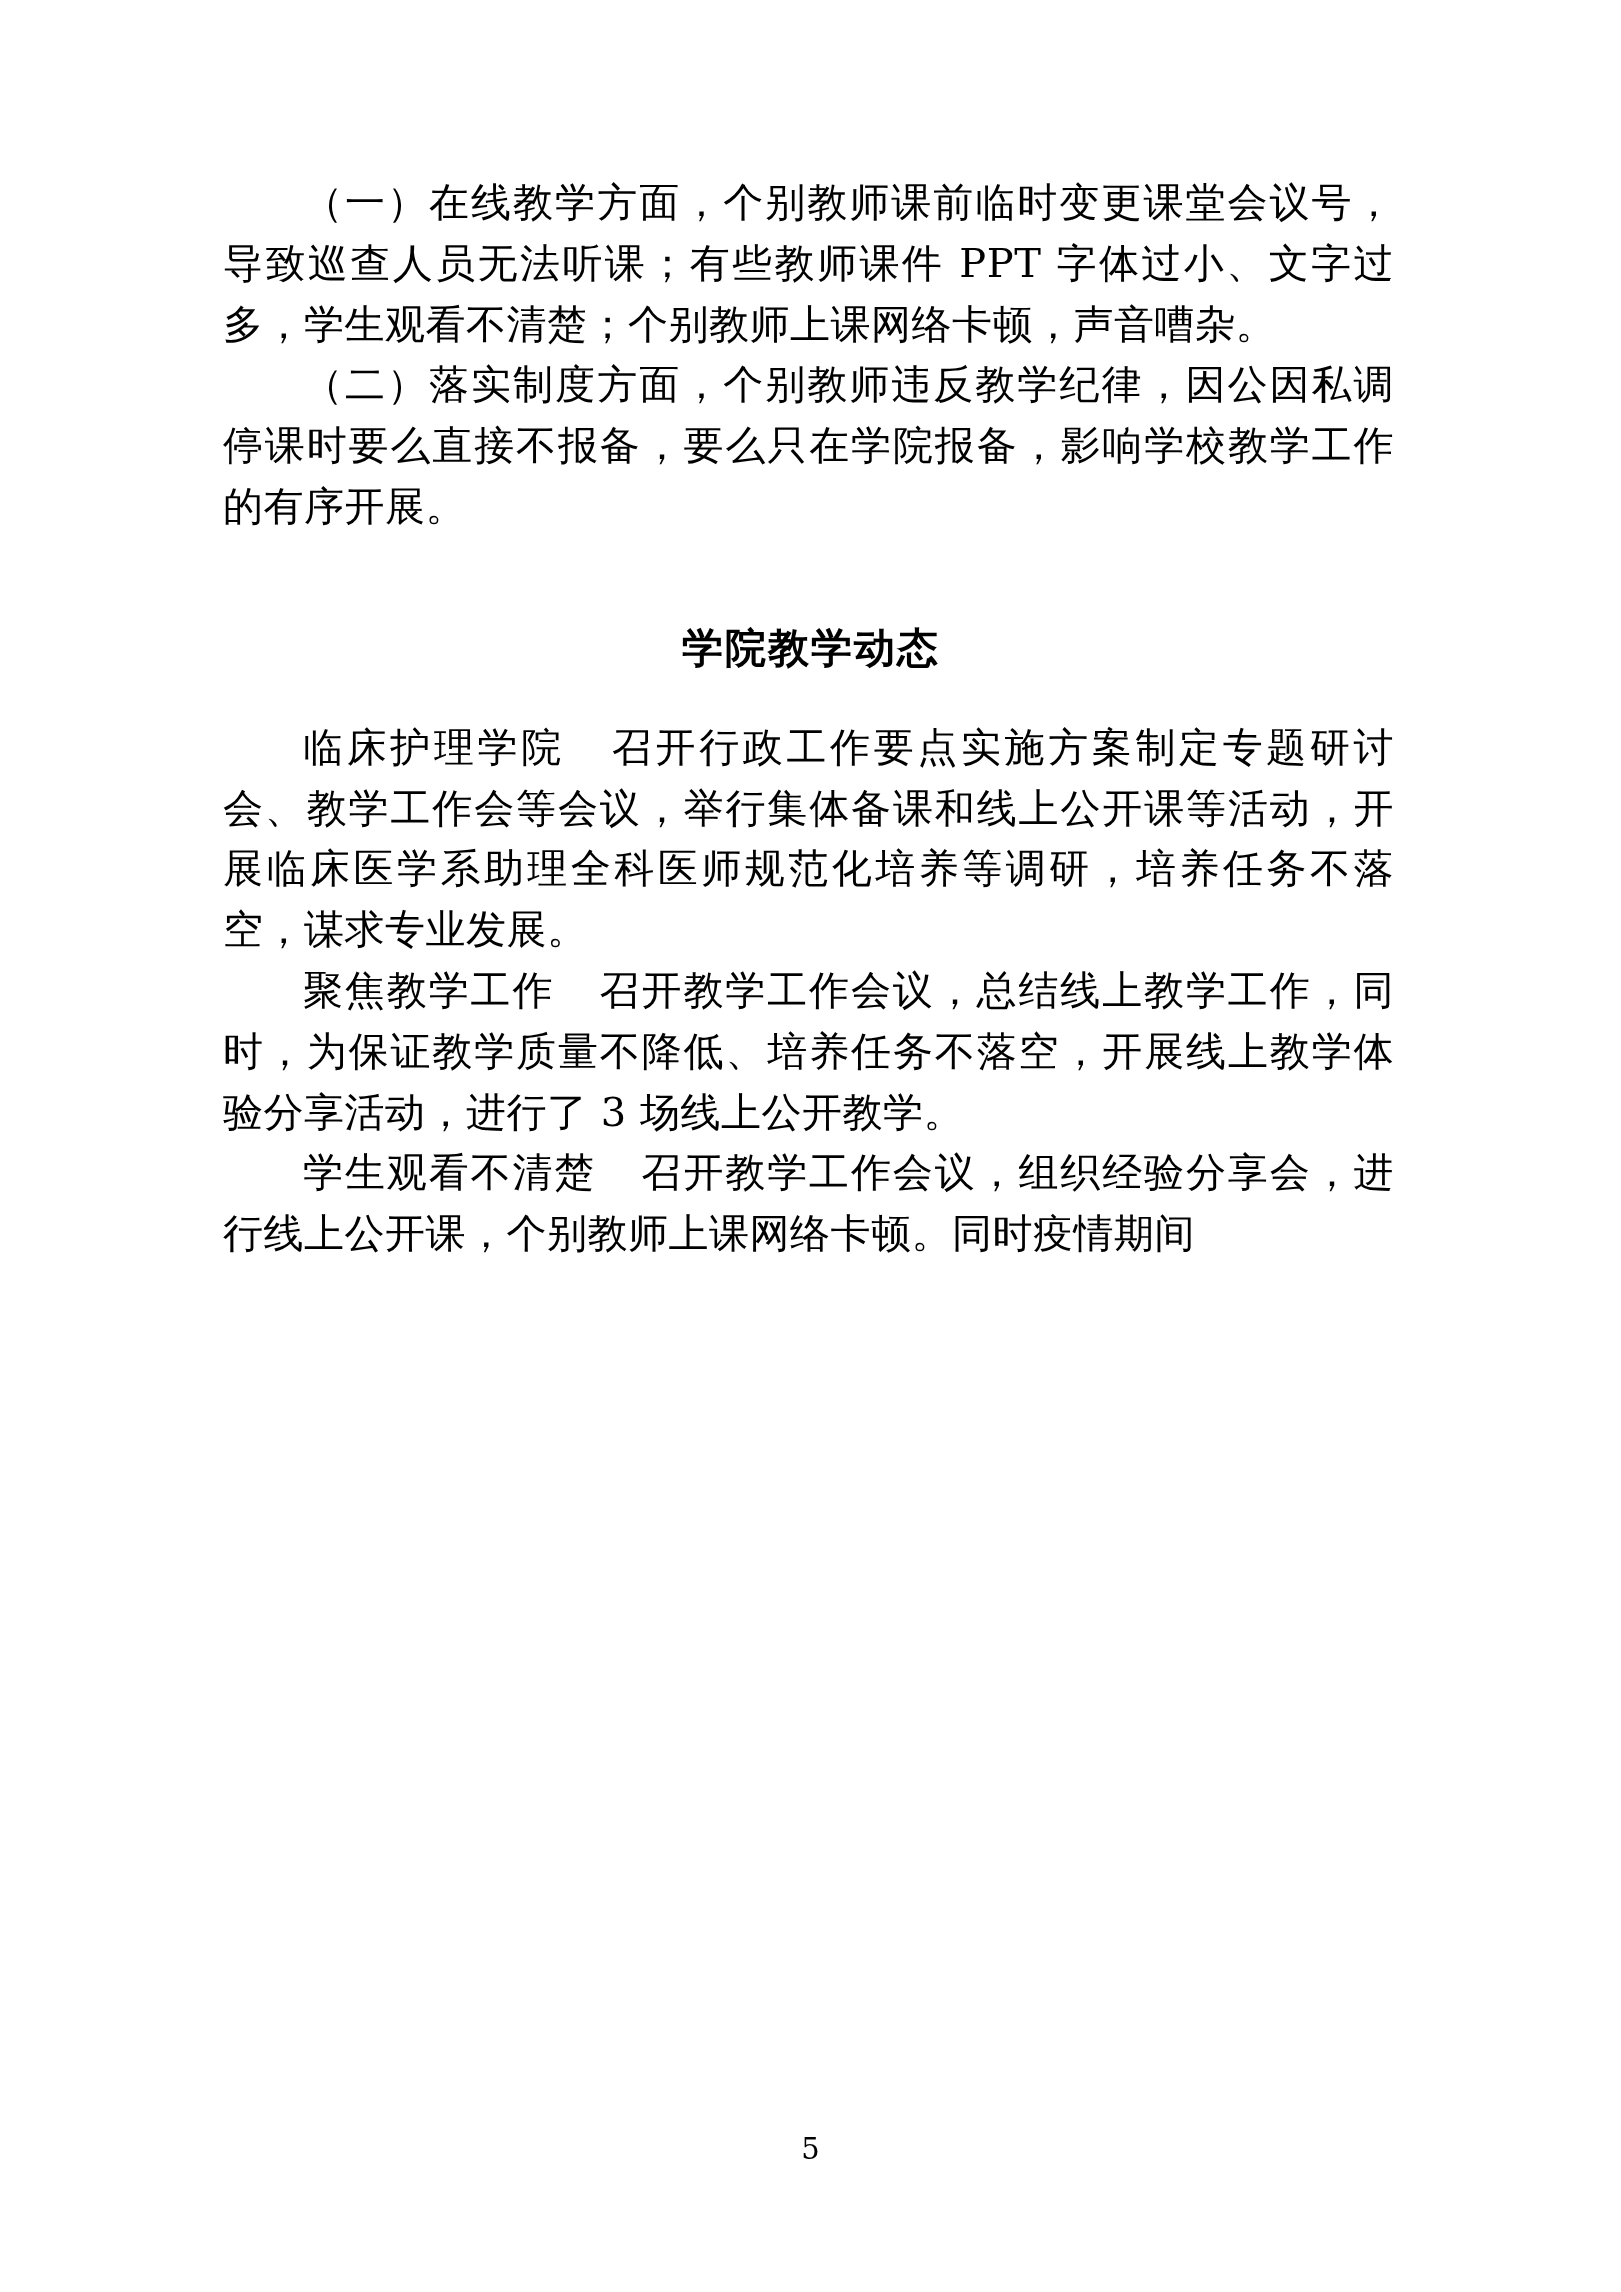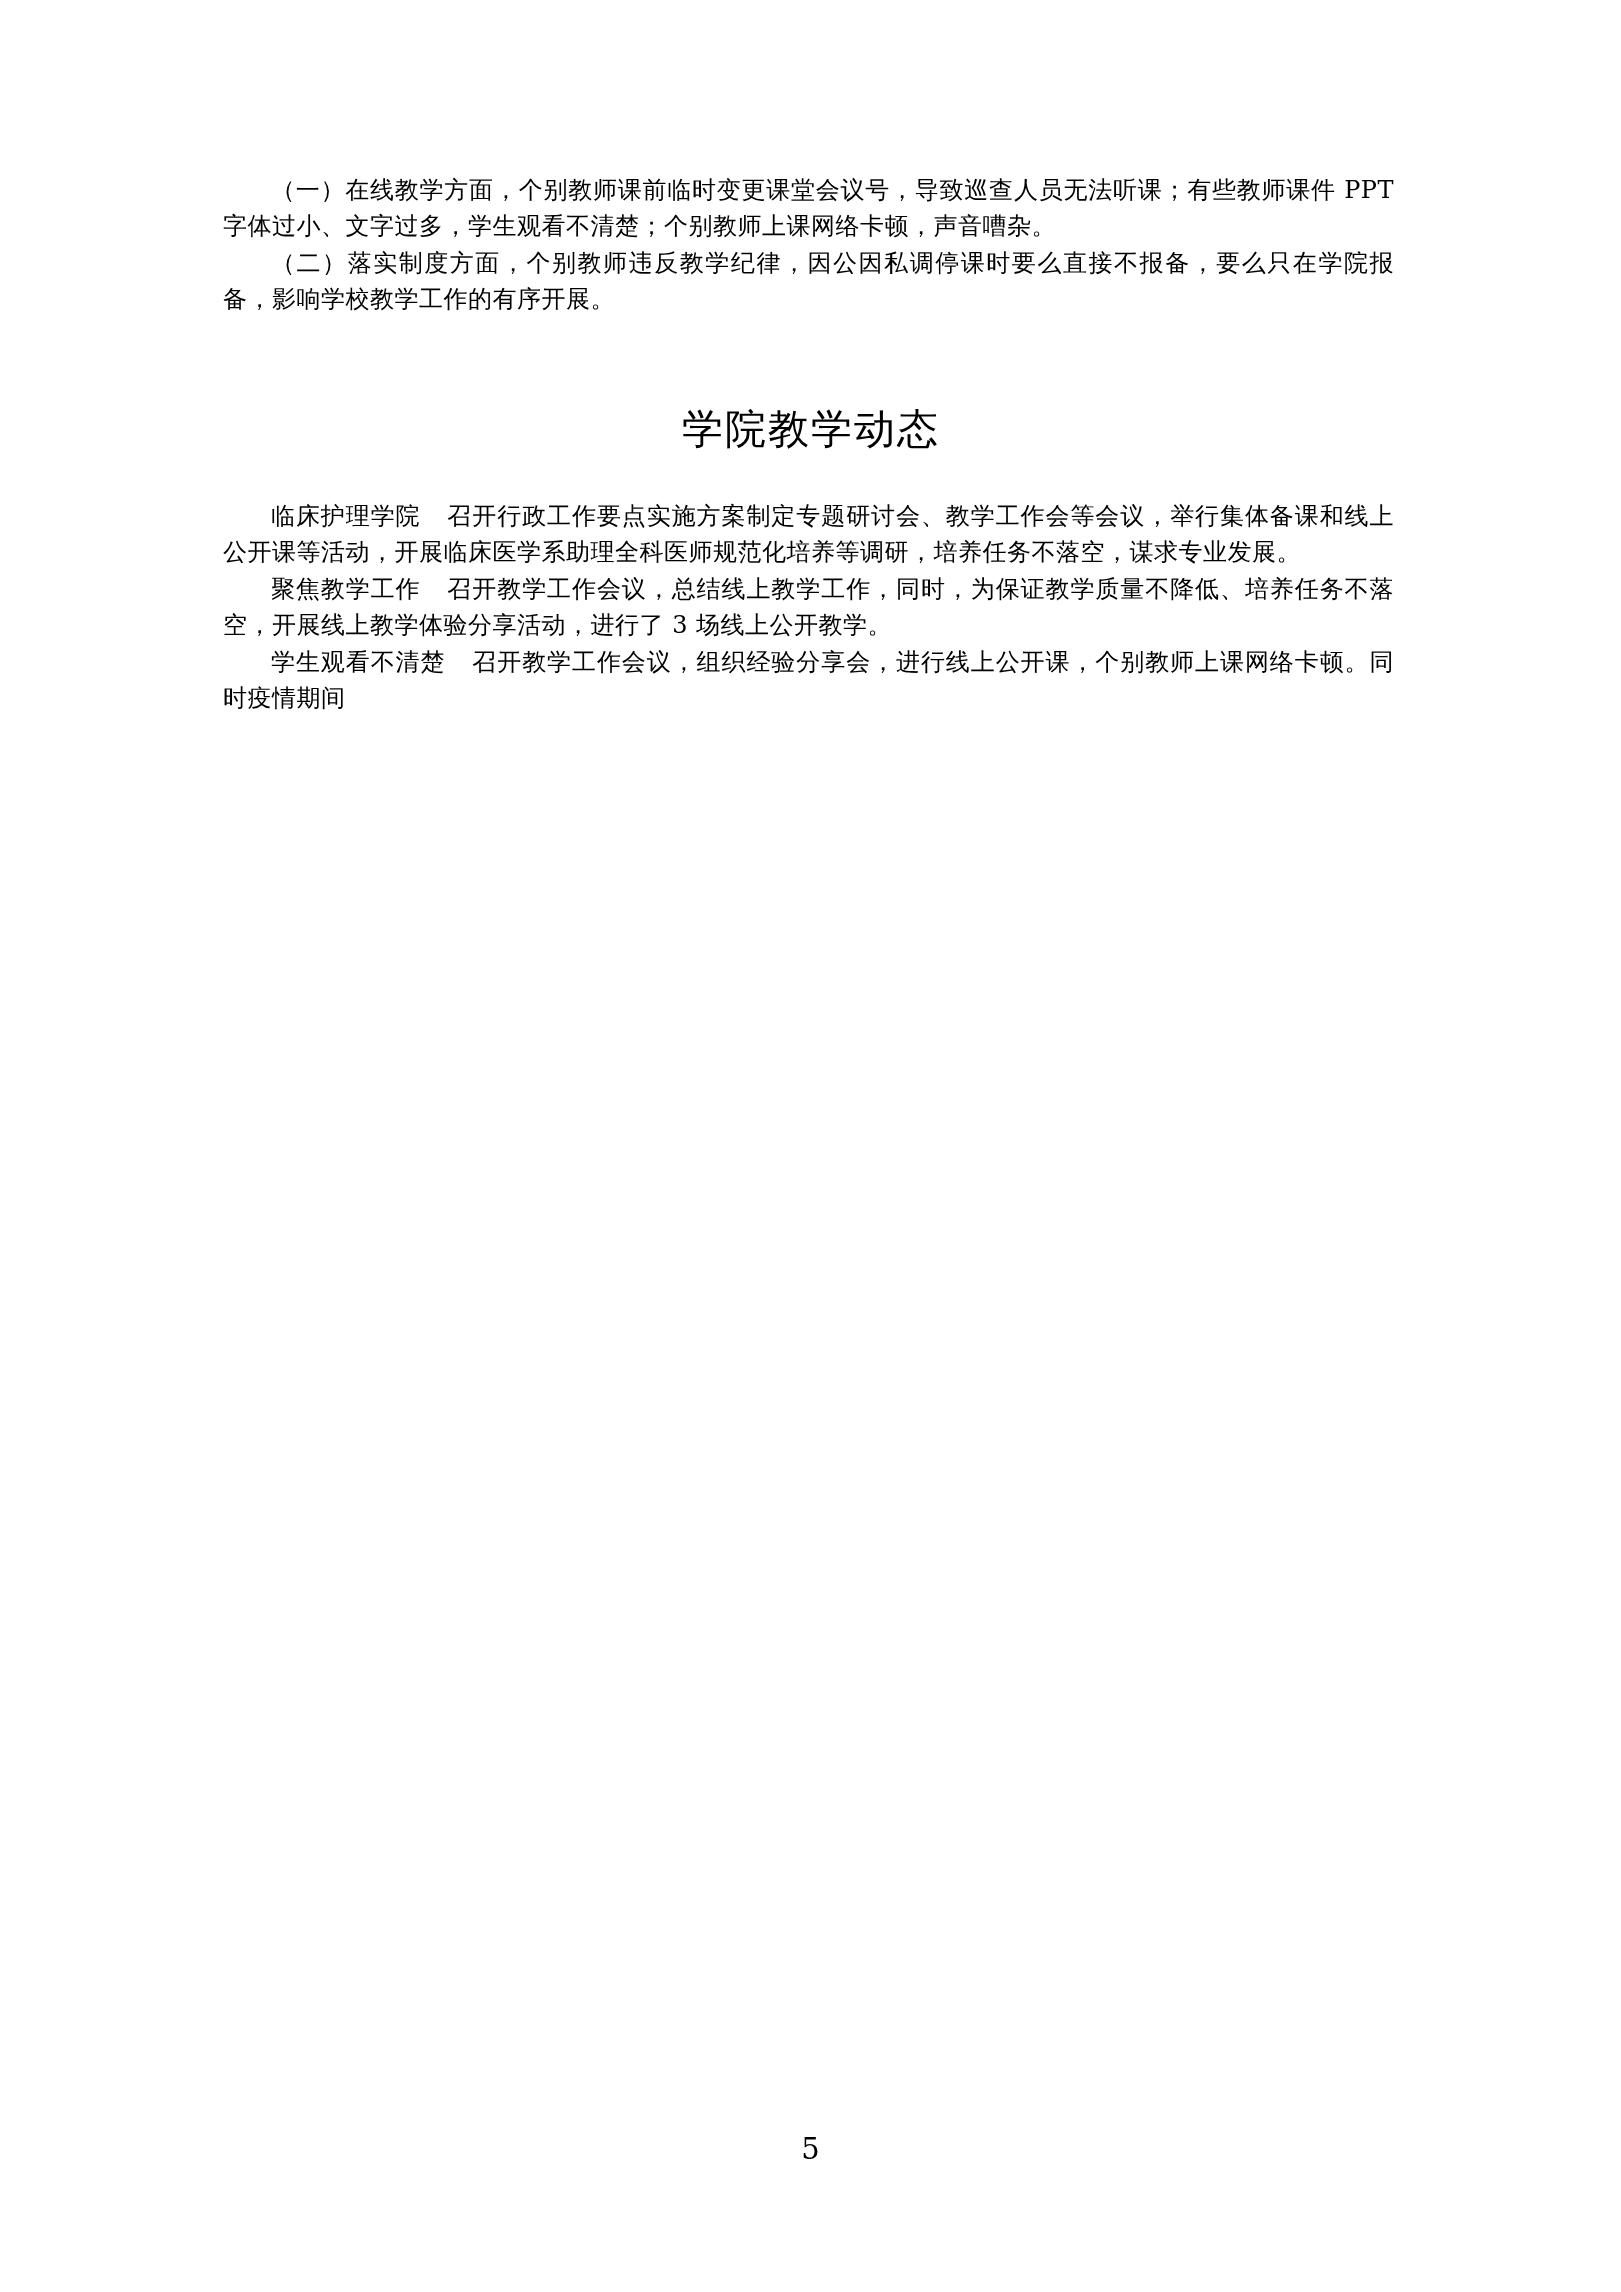--- a/index.html
+++ b/index.html
@@ -24,31 +24,31 @@
     background: #ffffff;
   }
   .content {
     position: absolute;
     left: 223px;
     top: 172px;
     width: 1176px;
   }
   p.para {
     margin: 0 5px 0 0;
-    font-size: 24px;
+    font-size: 40px;
     line-height: 1.52;
     text-align: justify;
     text-justify: inter-ideograph;
     text-indent: 2em;
     letter-spacing: 0.5px;
   }
   .section-title {
     margin: 0;
     font-size: 41px;
-    font-weight: normal;
+    font-weight: bold;
     text-align: center;
     letter-spacing: 2px;
   }
   .gap-before-title {
     height: 84px;
   }
   .gap-after-title {
     height: 41px;
   }
   .lead {

